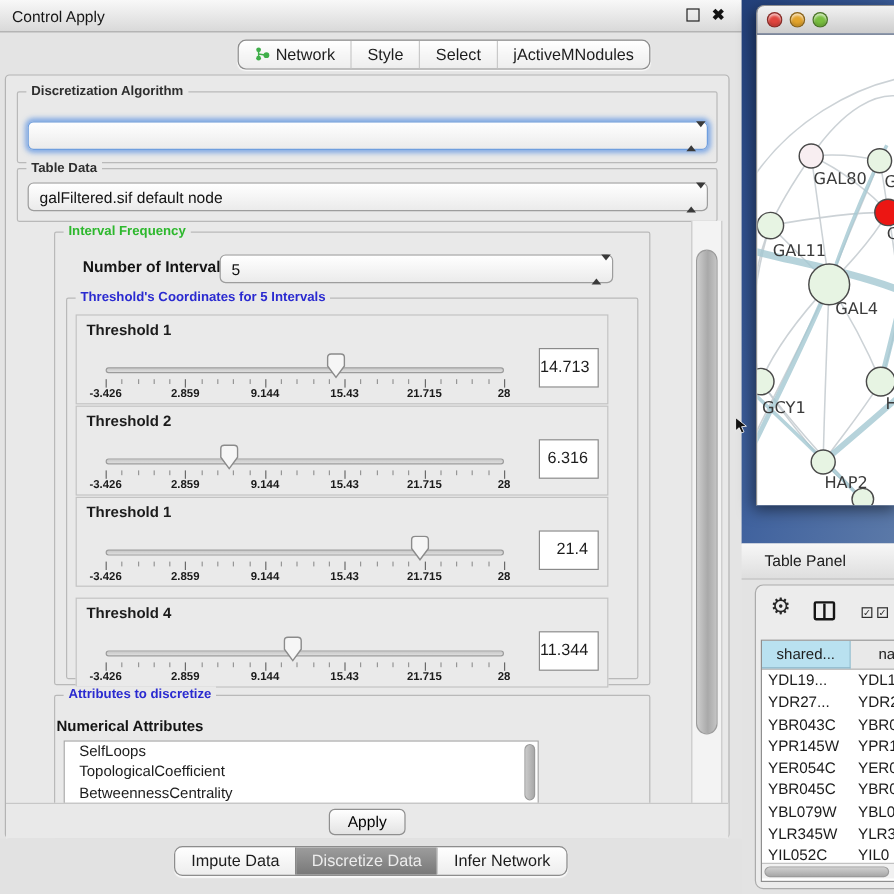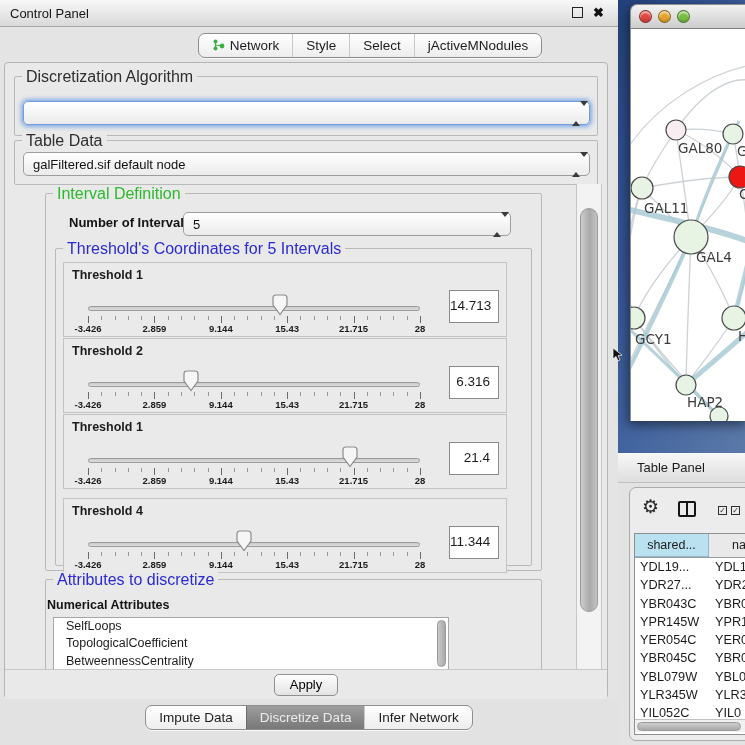--- a/index.html
+++ b/index.html
@@ -25,21 +25,21 @@
   .seg { padding:0 13px; line-height:23px; height:23px; font-size:13.5px; color:#1d1d1d;
     display:flex; align-items:center; gap:5px; }
   .seg + .seg { border-left:1px solid #c9c9c9; }
   .seg.sel { background:linear-gradient(#9d9d9d,#787878); color:#ececec; border-left-color:#6d6d6d; }
 
   .content { position:absolute; left:4px; top:62px; width:604px; height:637px;
     background:#e9e9e9; border:1px solid #b4b4b4; border-radius:4px; }
 
   .group { position:absolute; border:1px solid #b9b9b9; border-radius:2px; }
   .group > .legend { position:absolute; top:-8px; left:7px; background:#e9e9e9; padding:0 4px;
-    font-size:16px; line-height:15px; white-space:nowrap; }
+    font-size:11px; line-height:15px; white-space:nowrap;font-weight:bold; }
   .legend.dark { color:#2e2e2e; }
   .legend.green { color:#2db82d; }
   .legend.blue { color:#2a2ad0; }
 
   .combo { position:absolute; height:24px; background:linear-gradient(#ffffff,#ebebeb);
     border:1px solid #9d9d9d; border-radius:5px; display:flex; align-items:center; }
   .combo .val { padding-left:9px; font-size:13px; color:#121212; }
   .combo .arrows { position:absolute; right:8px; top:4px; width:9px; }
   .arrows .up { width:0; height:0; border-left:4px solid transparent; border-right:4px solid transparent;
     border-bottom:5px solid #3a3a3a; margin-bottom:3px; }
@@ -130,21 +130,21 @@
     background:linear-gradient(#cfcfcf,#a8a8a8); border:1px solid #9b9b9b; }
 
   .cursor { position:absolute; left:612px; top:348px; z-index:40; }
 </style>
 </head>
 <body>
 
 <div id="app">
 
   <div class="titlebar">
-    <span class="t">Control Panel</span>
+    <span class="t">Control Apply</span>
     <span class="win-icons">
       <span class="float-ic"></span>
       <span class="close-ic">✖</span>
     </span>
   </div>
 
   <div class="tabstrip">
     <div class="segctl" id="topTabs">
         <div class="seg">
           <span><svg width="13" height="14" viewBox="0 0 13 14" style="vertical-align:-2px">
@@ -180,21 +180,21 @@
 
     <div class="group" style="left:9px; top:77px; width:584px; height:45px;">
       <span class="legend dark">Table Data</span>
     </div>
     <div class="combo" style="left:18px; top:89px; width:567px;">
       <span class="val">galFiltered.sif default node</span>
       <span class="arrows"><span class="up"></span><span class="dn"></span></span>
     </div>
 
     <div class="group" style="left:40px; top:130px; width:497px; height:378px;">
-      <span class="legend green">Interval Definition</span>
+      <span class="legend green">Interval Frequency</span>
     </div>
     <div class="lbl-bold" style="left:64px; top:152px;">Number of Intervals</div>
     <div class="combo" style="left:178px; top:149px; width:328px;">
       <span class="val">5</span>
       <span class="arrows"><span class="up"></span><span class="dn"></span></span>
     </div>
 
     <div class="group" style="left:50px; top:185px; width:477px; height:318px;">
       <span class="legend blue">Threshold's Coordinates for 5 Intervals</span>
     </div>

